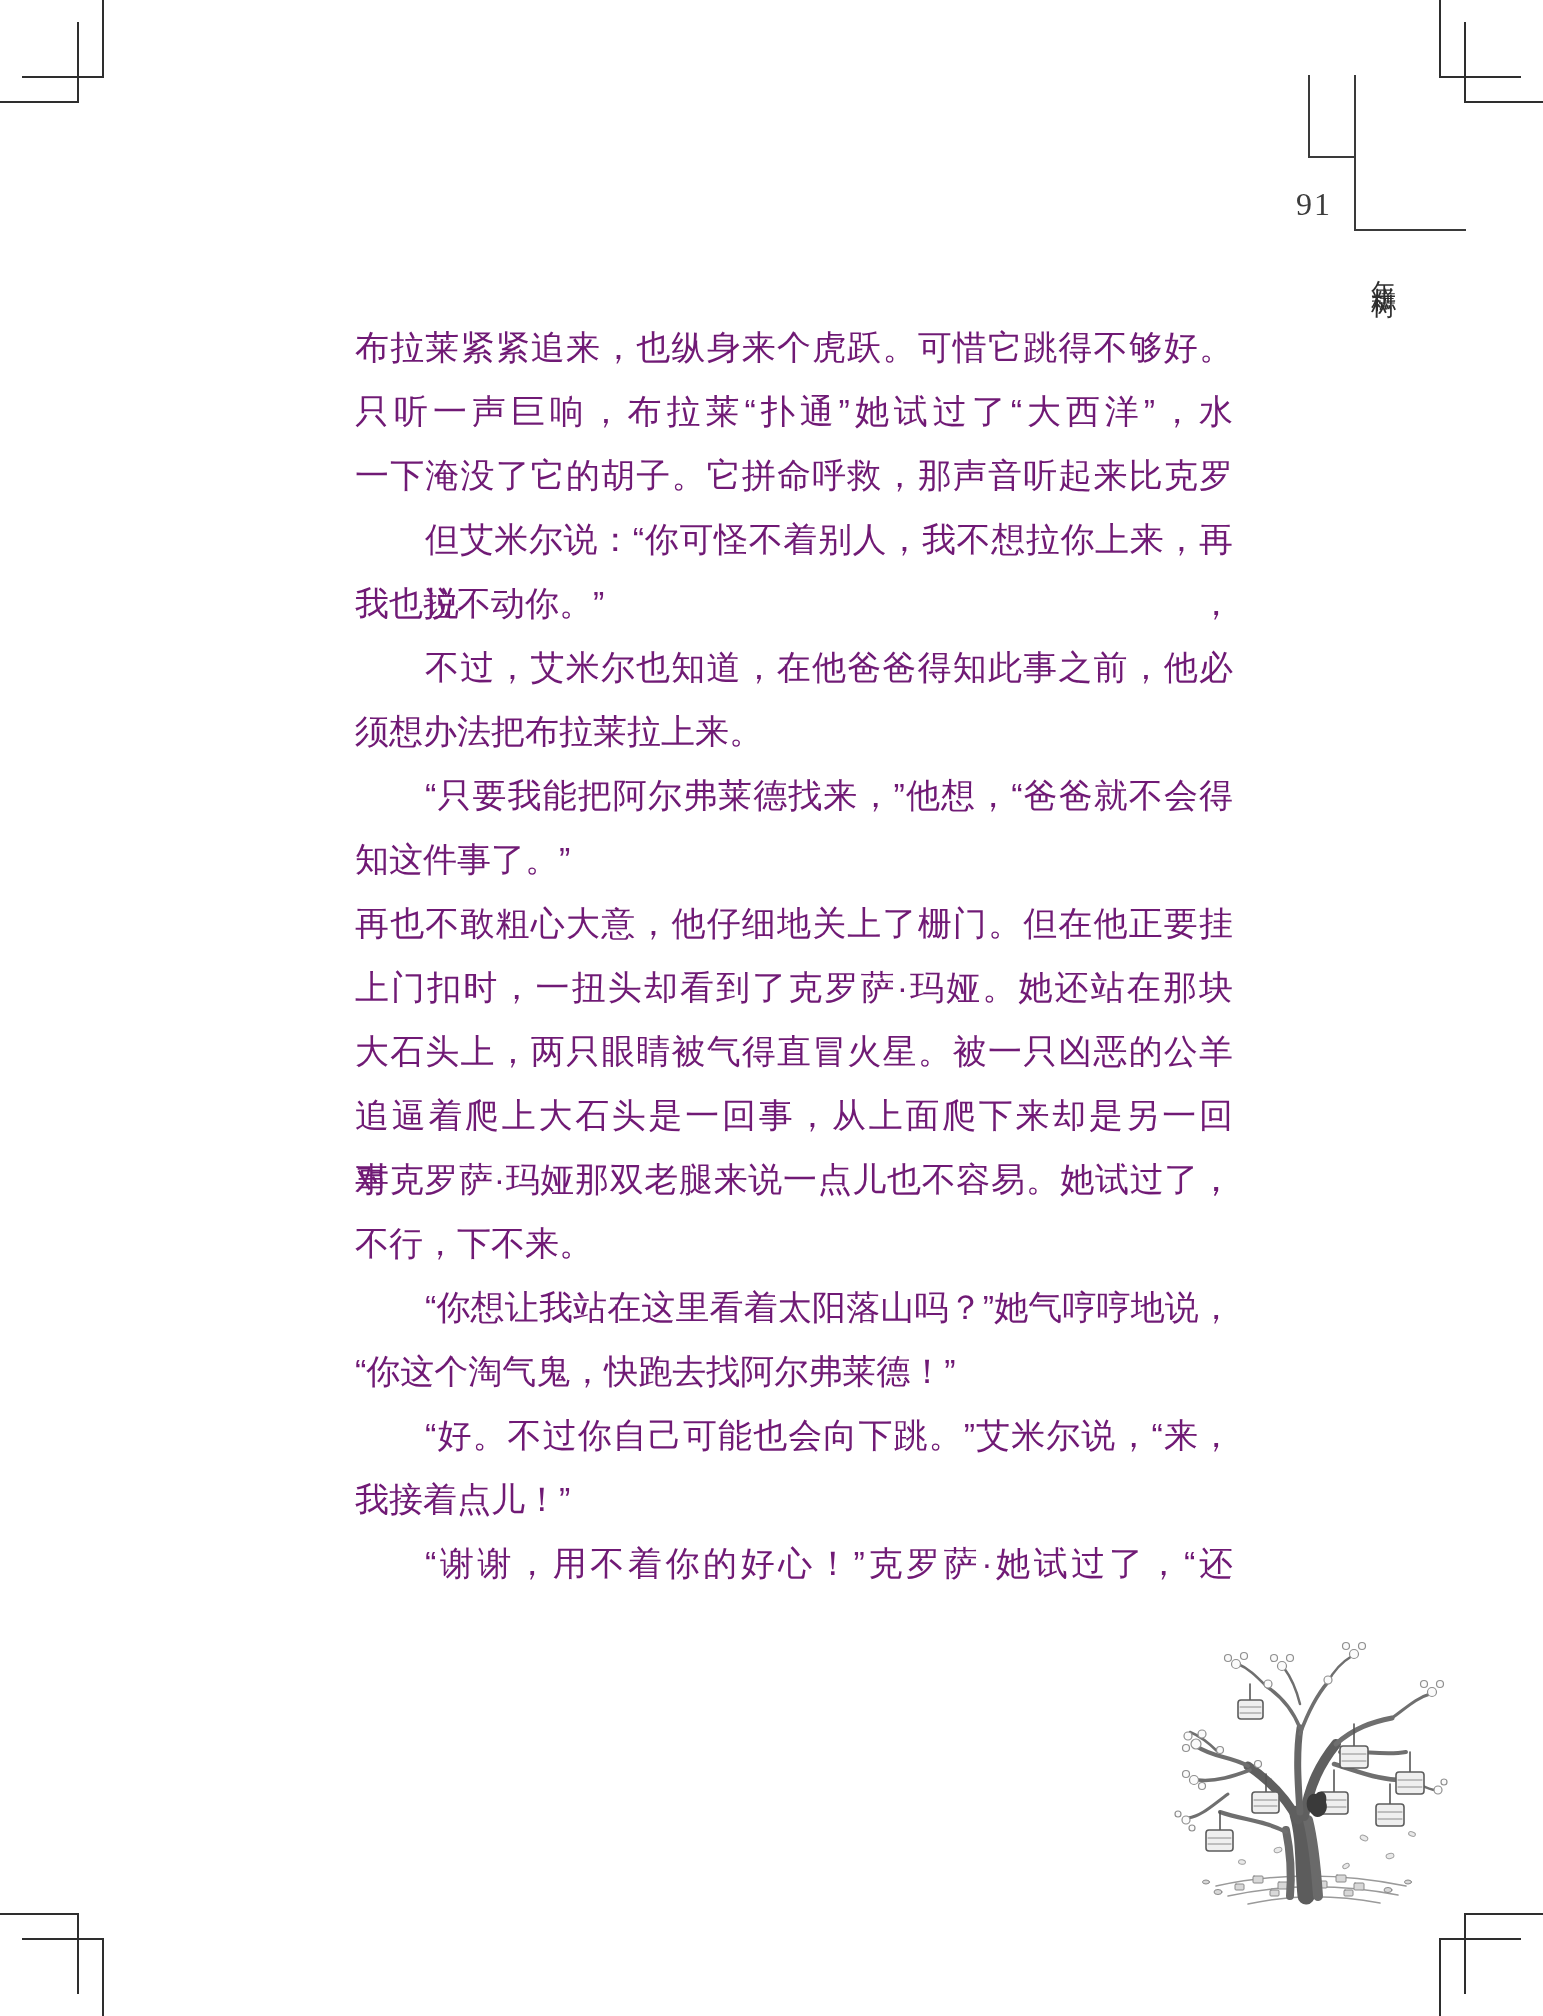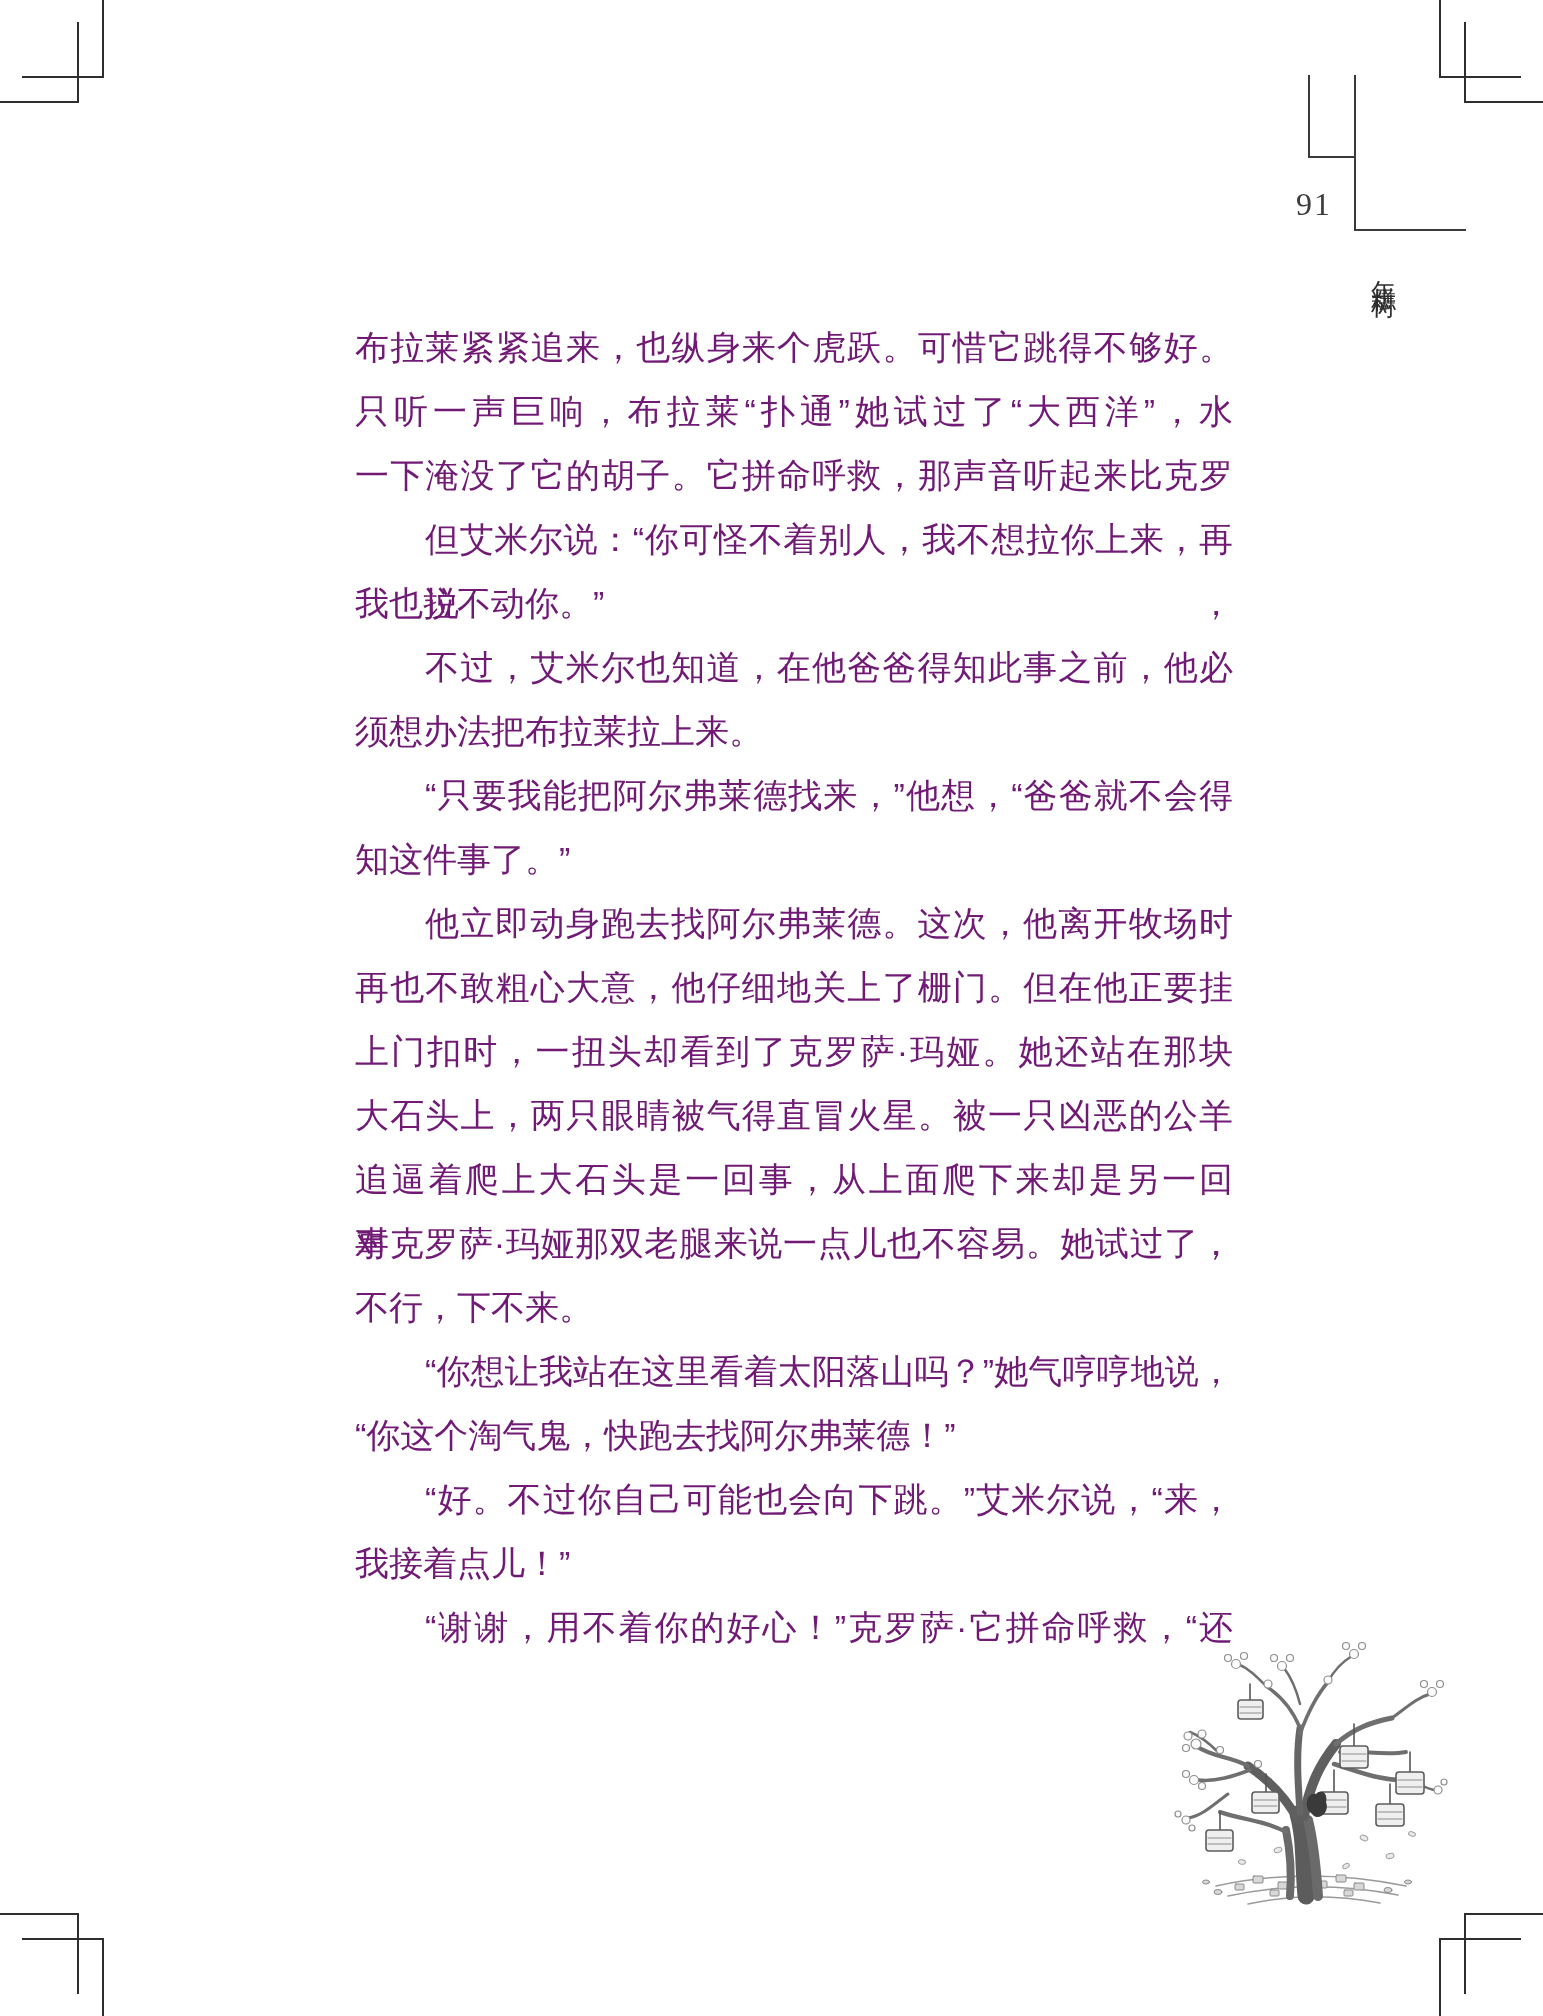--- a/index.html
+++ b/index.html
@@ -91,32 +91,31 @@
   <div id="body-text">
       <div class="line fill">布拉莱紧紧追来，也纵身来个虎跃。可惜它跳得不够好。</div>
       <div class="line fill">只听一声巨响，布拉莱“扑通”她试过了“大西洋”，水</div>
       <div class="line fill">一下淹没了它的胡子。它拼命呼救，那声音听起来比克罗</div>
       <div class="line indent fill">但艾米尔说：“你可怪不着别人，我不想拉你上来，再说，</div>
       <div class="line">我也拉不动你。”</div>
       <div class="line indent fill">不过，艾米尔也知道，在他爸爸得知此事之前，他必</div>
       <div class="line">须想办法把布拉莱拉上来。</div>
       <div class="line indent fill">“只要我能把阿尔弗莱德找来，”他想，“爸爸就不会得</div>
       <div class="line">知这件事了。”</div>
-      <div class="line indent fill">他立即动身跑去找阿尔弗莱德。这次，他离开牧场时</div>
       <div class="line fill">再也不敢粗心大意，他仔细地关上了栅门。但在他正要挂</div>
       <div class="line fill">上门扣时，一扭头却看到了克罗萨·玛娅。她还站在那块</div>
       <div class="line fill">大石头上，两只眼睛被气得直冒火星。被一只凶恶的公羊</div>
       <div class="line fill">追逼着爬上大石头是一回事，从上面爬下来却是另一回事，</div>
       <div class="line fill">对克罗萨·玛娅那双老腿来说一点儿也不容易。她试过了，</div>
       <div class="line">不行，下不来。</div>
       <div class="line indent fill">“你想让我站在这里看着太阳落山吗？”她气哼哼地说，</div>
       <div class="line">“你这个淘气鬼，快跑去找阿尔弗莱德！”</div>
       <div class="line indent fill">“好。不过你自己可能也会向下跳。”艾米尔说，“来，</div>
       <div class="line">我接着点儿！”</div>
-      <div class="line indent fill">“谢谢，用不着你的好心！”克罗萨·它拼命呼救，“还</div>
+      <div class="line indent fill">“谢谢，用不着你的好心！”克罗萨·她试过了，“还</div>
     </div>
 
   <div id="illustration">
     <svg width="306" height="300" viewBox="0 0 306 300">
       <g stroke="#6f6f6f" fill="none" stroke-linecap="round">
 
         <g stroke="#9a9a9a" stroke-width="1.5">
           <path d="M58 262 Q150 242 248 262"></path>
           <path d="M70 272 Q152 254 240 271"></path>
           <path d="M90 280 Q152 266 222 279"></path>

